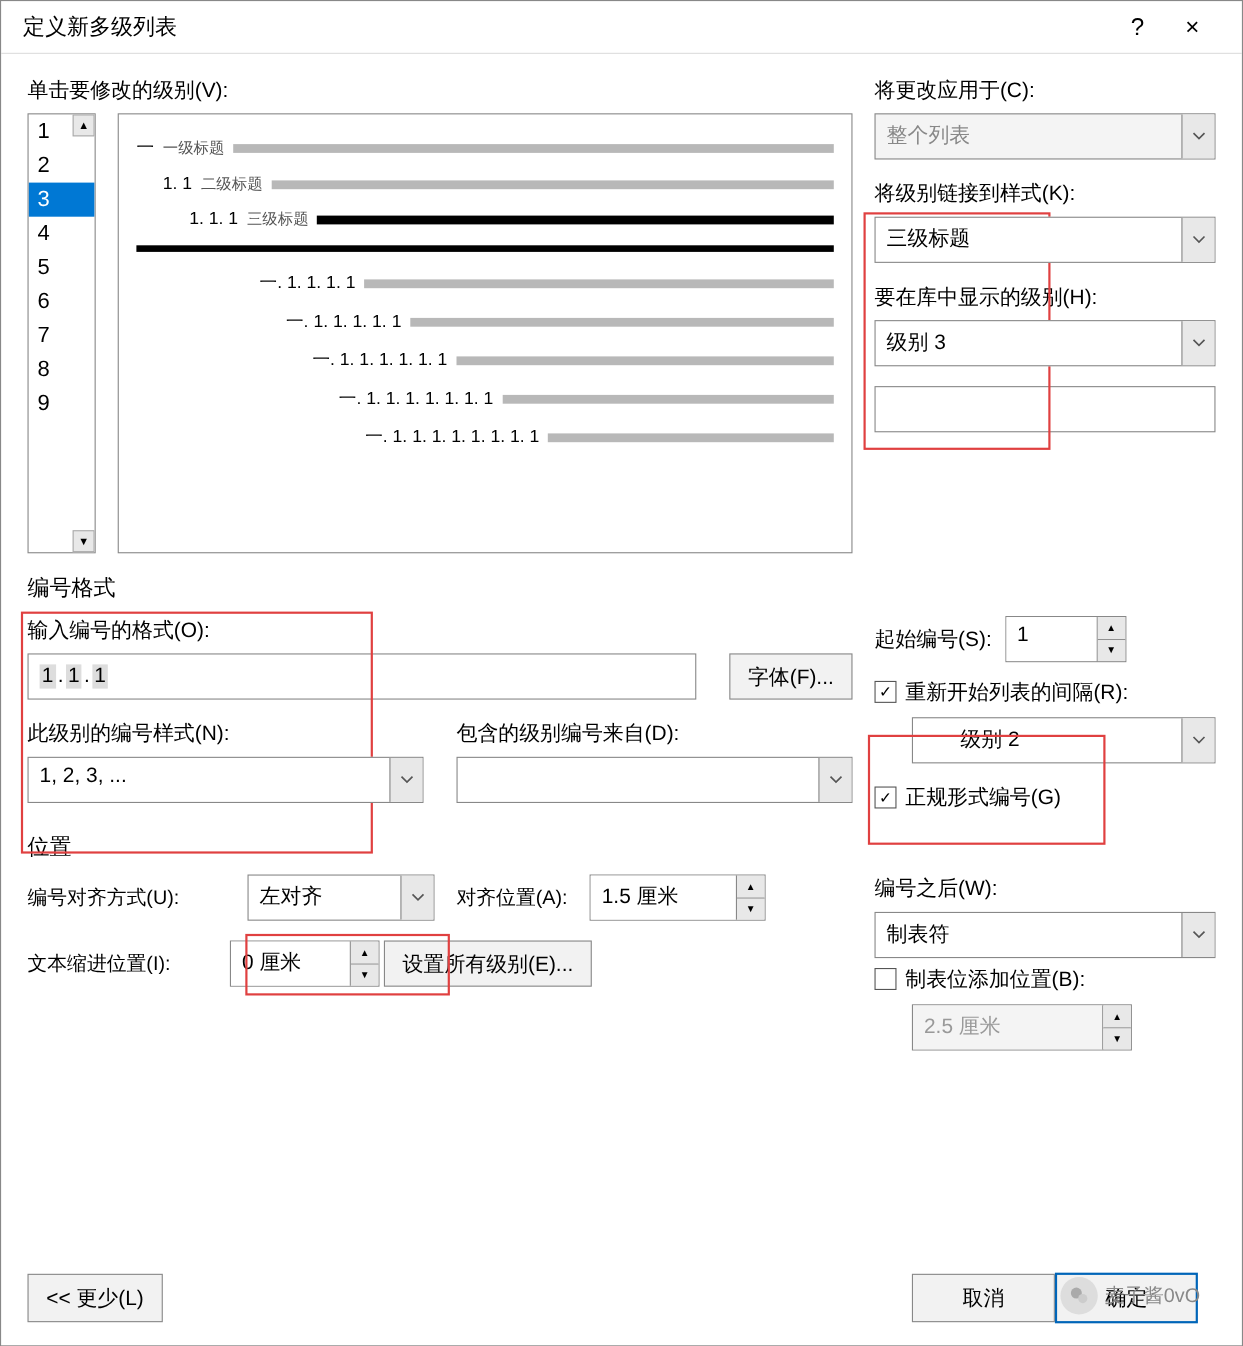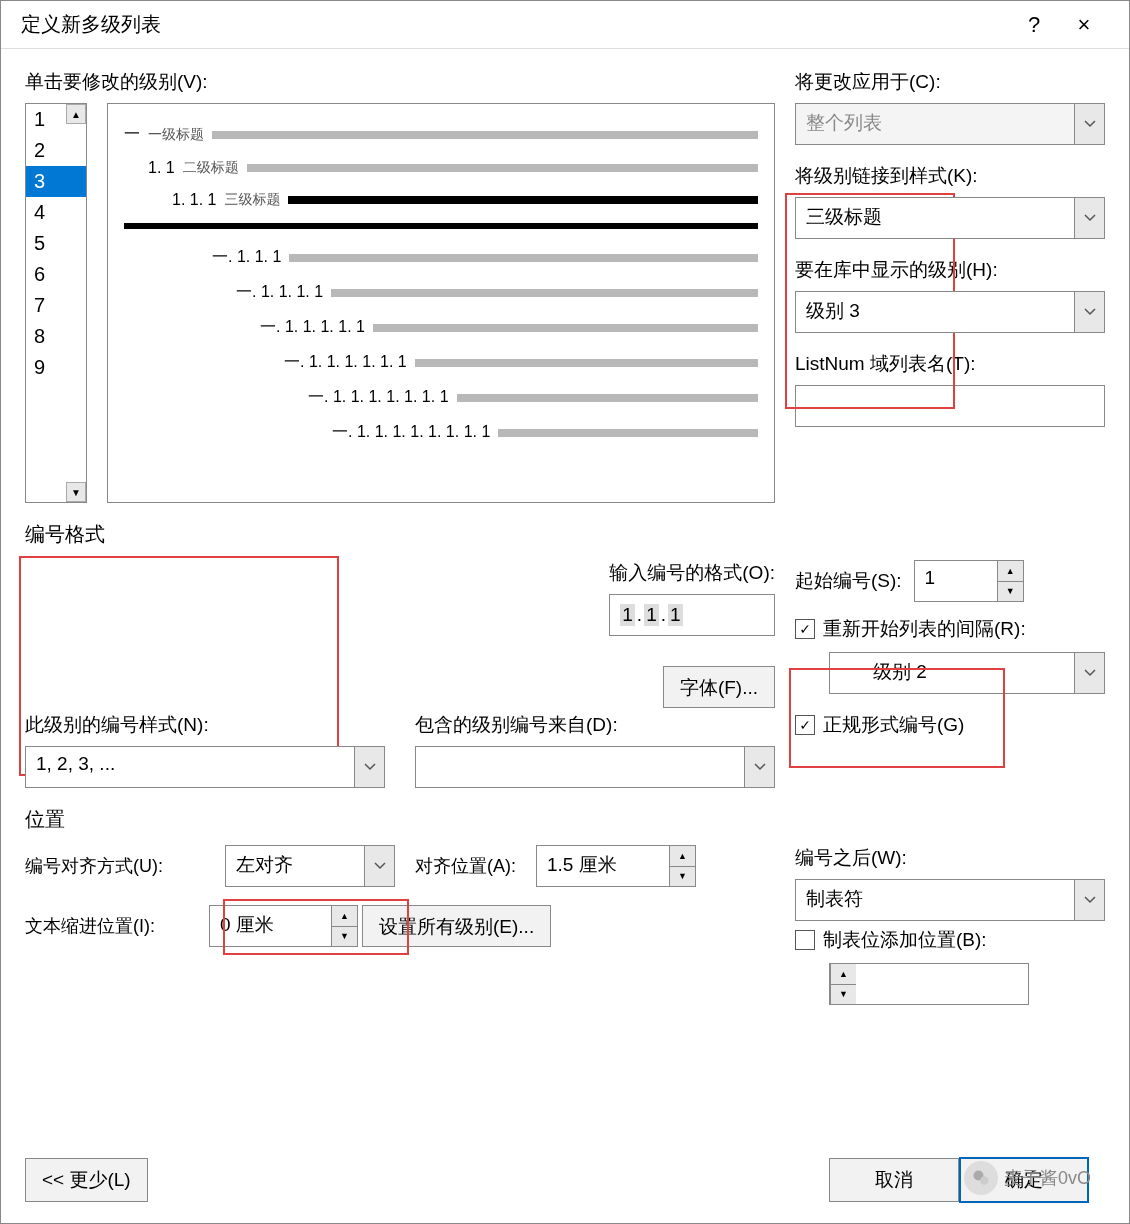--- a/index.html
+++ b/index.html
@@ -92,24 +92,20 @@
                 <span class="num">1. 1</span>
                 <span class="txt">二级标题</span>
                 <div class="bar"></div>
               </div>
               <div class="line" style="padding-left: 48px;">
                 <span class="num">1. 1. 1</span>
                 <span class="txt">三级标题</span>
                 <div class="bar dark"></div>
               </div>
               <div class="sep"></div>
-              <div class="line" style="padding-left: 88px;">
-                <span class="num">一. 1. 1. 1</span>
-                <div class="bar"></div>
-              </div>
               <div class="line" style="padding-left: 112px;">
                 <span class="num">一. 1. 1. 1. 1</span>
                 <div class="bar"></div>
               </div>
               <div class="line" style="padding-left: 136px;">
                 <span class="num">一. 1. 1. 1. 1. 1</span>
                 <div class="bar"></div>
               </div>
               <div class="line" style="padding-left: 160px;">
                 <span class="num">一. 1. 1. 1. 1. 1. 1</span>
@@ -161,33 +157,32 @@
             <div class="val">级别 3</div>
             <div class="arrow">
                 <svg viewBox="0 0 12 8">
                   <path d="M1 1 L6 6 L11 1" fill="none" stroke="#555" stroke-width="1.5"></path>
                 </svg>
               </div>
           </div>
         </div>
 
         <div class="field-group">
-          <span class="label">ListNum 域列表名(T):</span>
           <input class="input" value="" style="">
         </div>
       </div>
     </div>
 
     <div class="section-title">编号格式</div>
 
     <div class="row" style="position:relative">
       <div class="highlight-red" style="position:absolute; top:-4px; left:-6px; width:320px; height:220px; pointer-events:none;"></div>
 
       <div style="flex:1">
-        <div class="row" style="align-items:flex-end; gap:30px; margin-bottom:4px;flex-direction:column;">
+        <div class="row" style="align-items:flex-end; gap:30px; margin-bottom:18px;">
           <div style="flex:1">
             <span class="label">输入编号的格式(O):</span>
             <div class="num-fmt-input">
               <span class="seg">1</span>.<span class="seg">1</span>.<span class="seg">1</span>
             </div>
           </div>
           <button class="btn-std" style="height:42px">字体(F)...</button>
         </div>
 
         <div class="row" style="gap:30px">
@@ -270,21 +265,21 @@
             <div class="btns">
                 <div>▲</div>
                 <div>▼</div>
               </div>
           </div>
         </div>
 
         <div class="row" style="align-items:center; gap:4px; position:relative;">
           <span style="width:180px">文本缩进位置(I):</span>
           <div class="highlight-red" style="position:absolute; left:198px; top:-6px; width:186px; height:56px; pointer-events:none;"></div>
-          <div class="spinner" style="width:149px">
+          <div class="spinner" style="width:136px">
             <div class="val">0 厘米</div>
             <div class="btns">
                 <div>▲</div>
                 <div>▼</div>
               </div>
           </div>
           <button class="btn-std" style="height:42px">设置所有级别(E)...</button>
         </div>
       </div>
 
@@ -296,20 +291,21 @@
               <svg viewBox="0 0 12 8">
                 <path d="M1 1 L6 6 L11 1" fill="none" stroke="#555" stroke-width="1.5"></path>
               </svg>
             </div>
         </div>
         <div class="checkbox" style="margin-bottom:10px">
           <div class="box"></div>
           <span>制表位添加位置(B):</span>
         </div>
         <div class="spinner" style="width:200px; margin-left:34px;">
+          <div class="val" style="color:#999; background:#f4f4f4">2.5 厘米</div>
           <div class="btns">
               <div>▲</div>
               <div>▼</div>
             </div>
         </div>
       </div>
     </div>
 
   </div>
 

